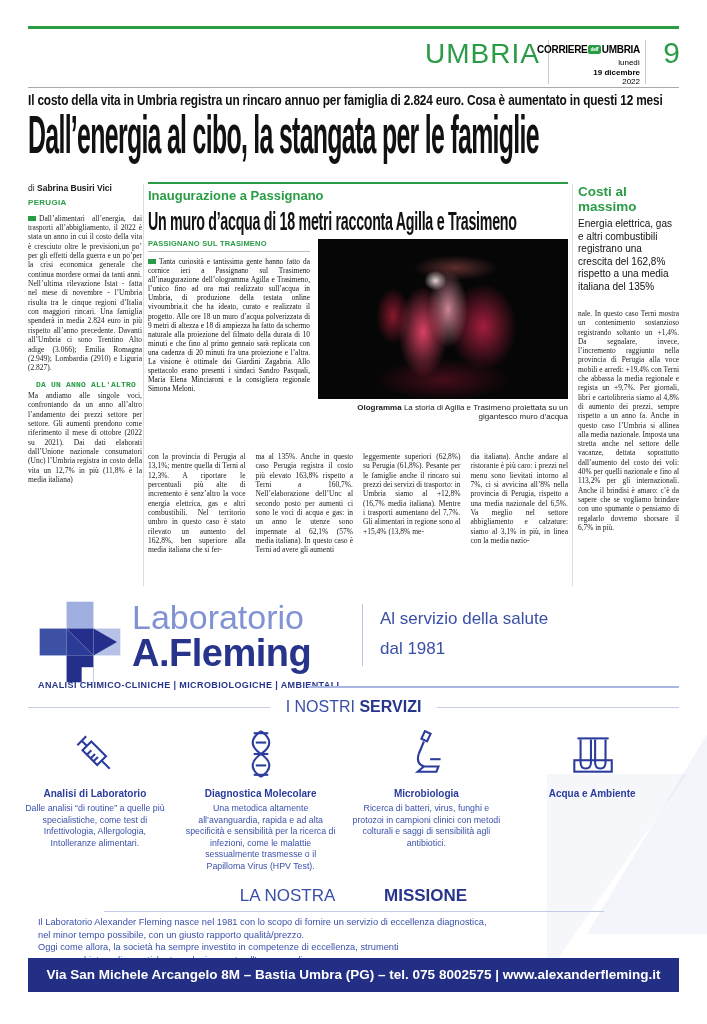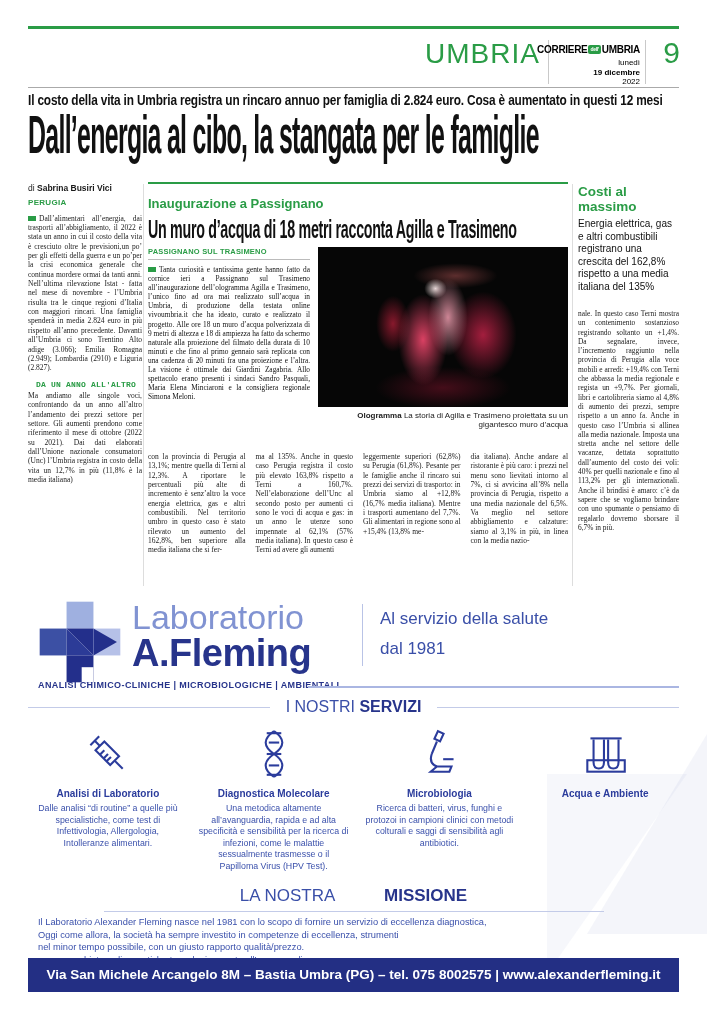--- a/index.html
+++ b/index.html
@@ -32,21 +32,21 @@
   .col-left{position:absolute;left:28px;top:184px;width:114px;}
   .byline{font-family:"Liberation Sans",sans-serif;font-size:8.5px;margin-bottom:5px;}
   .byline b{font-weight:bold;}
   .dateline{font-family:"Liberation Sans",sans-serif;font-weight:bold;font-size:8px;color:#2a9c46;
     letter-spacing:0.3px;margin-bottom:6px;}
   .lead-sq{display:inline-block;width:8px;height:5px;background:#2a9c46;margin-right:3px;}
   .subhead{font-family:Liberation Mono, monospace;font-weight:bold;font-size:8px;color:#2a9c46;
     margin:7px 0 2px 8px;text-align:left;letter-spacing:0.2px;}
   .vrule{position:absolute;top:184px;width:1px;height:402px;background:#ddd;}
   
-  .feature-box{position:absolute;left:148px;top:182px;width:420px;border-top:2px solid #2a9c46;padding-top:12px;}
+  .feature-box{position:absolute;left:148px;top:182px;width:420px;border-top:2px solid #2a9c46;padding-top:4px;}
   .box-eyebrow{font-family:"Liberation Sans",sans-serif;font-weight:bold;font-size:13px;color:#2a9c46;}
   .box-title{height:26px;margin-top:4px;font-family:"Liberation Sans",sans-serif;font-weight:bold;
     font-size:25px;white-space:nowrap;}
   .box-title span{display:inline-block;transform:scaleX(0.57);transform-origin:left center;letter-spacing:-0.5px;}
   .box-content{display:flex;gap:8px;margin-top:6px;}
   .box-textcol{width:162px;flex:none;}
   .box-dateline{font-family:"Liberation Sans",sans-serif;font-weight:bold;font-size:7.5px;color:#2a9c46;
     border-bottom:1px solid #bbb;padding-bottom:3px;margin-bottom:5px;letter-spacing:0.2px;}
   .box-body{font-size:7.35px;line-height:9.1px;text-align:justify;}
   .photo-wrap{flex:1;}
@@ -79,21 +79,21 @@
   .brand-text .l1{font-size:34px;color:#8193d2;line-height:34px;}
   .brand-text .l2{font-size:38px;font-weight:bold;color:#27348b;line-height:38px;letter-spacing:-0.5px;}
   .ad-sub{position:absolute;left:38px;top:86px;font-size:9px;font-weight:bold;color:#27348b;letter-spacing:0.4px;}
   .ad-vdiv{position:absolute;left:362px;top:10px;width:1px;height:62px;background:#b9c3e6;}
   .ad-tagline{position:absolute;left:380px;top:10px;font-size:17px;color:#3a4fa8;line-height:30px;}
   .ad-hrule{position:absolute;left:308px;top:92px;width:371px;height:2px;background:#aab6e2;}
   .svc-heading{position:absolute;left:28px;top:104px;width:651px;display:flex;align-items:center;gap:16px;}
   .svc-heading .line{flex:1;height:1px;background:#c3cbe8;}
   .svc-heading .t{font-size:16px;color:#3a4fa8;white-space:nowrap;}
   .svc-heading .t b{color:#27348b;}
-  .services{position:absolute;left:33px;top:132px;width:647px;display:flex;gap:16px;}
+  .services{position:absolute;left:20px;top:132px;width:647px;display:flex;gap:16px;}
   .svc{flex:1;text-align:center;}
   .svc .icon{height:54px;display:flex;align-items:flex-end;justify-content:center;}
   .svc-title{font-size:10px;font-weight:bold;color:#2b3c9c;margin:8px 0 4px 0;}
   .svc-text{font-size:8.8px;line-height:11.6px;color:#3a50ab;}
   .mission-heading{position:absolute;left:28px;top:292px;width:651px;text-align:center;}
   .mission-heading .t{font-size:17px;color:#3a4fa8;}
   .mission-heading .t b{color:#27348b;padding-left:45px;}
   .mission-underline{width:500px;height:1px;background:#c3cbe8;margin:5px auto 0 auto;}
   .mission-text{position:absolute;left:38px;top:322px;width:651px;
     font-size:9.3px;line-height:12.5px;color:#3a50ab;}
@@ -261,21 +261,21 @@
         <div class="svc-title">Acqua e Ambiente</div>
       </div>
     </div>
 
     <div class="mission-heading">
       <div class="t"><span>LA NOSTRA</span> <b>MISSIONE</b></div>
       <div class="mission-underline"></div>
     </div>
     <div class="mission-text">
       <div>Il Laboratorio Alexander Fleming nasce nel 1981 con lo scopo di fornire un servizio di eccellenza diagnostica,</div>
+      <div>nel minor tempo possibile, con un giusto rapporto qualità/prezzo.</div>
       <div>Oggi come allora, la società ha sempre investito in competenze di eccellenza, strumenti</div>
-      <div>nel minor tempo possibile, con un giusto rapporto qualità/prezzo.</div>
       <div>e apparecchiature diagnostiche tecnologicamente all’avanguardia.</div>
     </div>
 
     <div class="ad-footer">Via San Michele Arcangelo 8M – Bastia Umbra (PG) – tel. 075 8002575 | www.alexanderfleming.it</div>
   </div>
 
 </div>
 
 </body></html>

